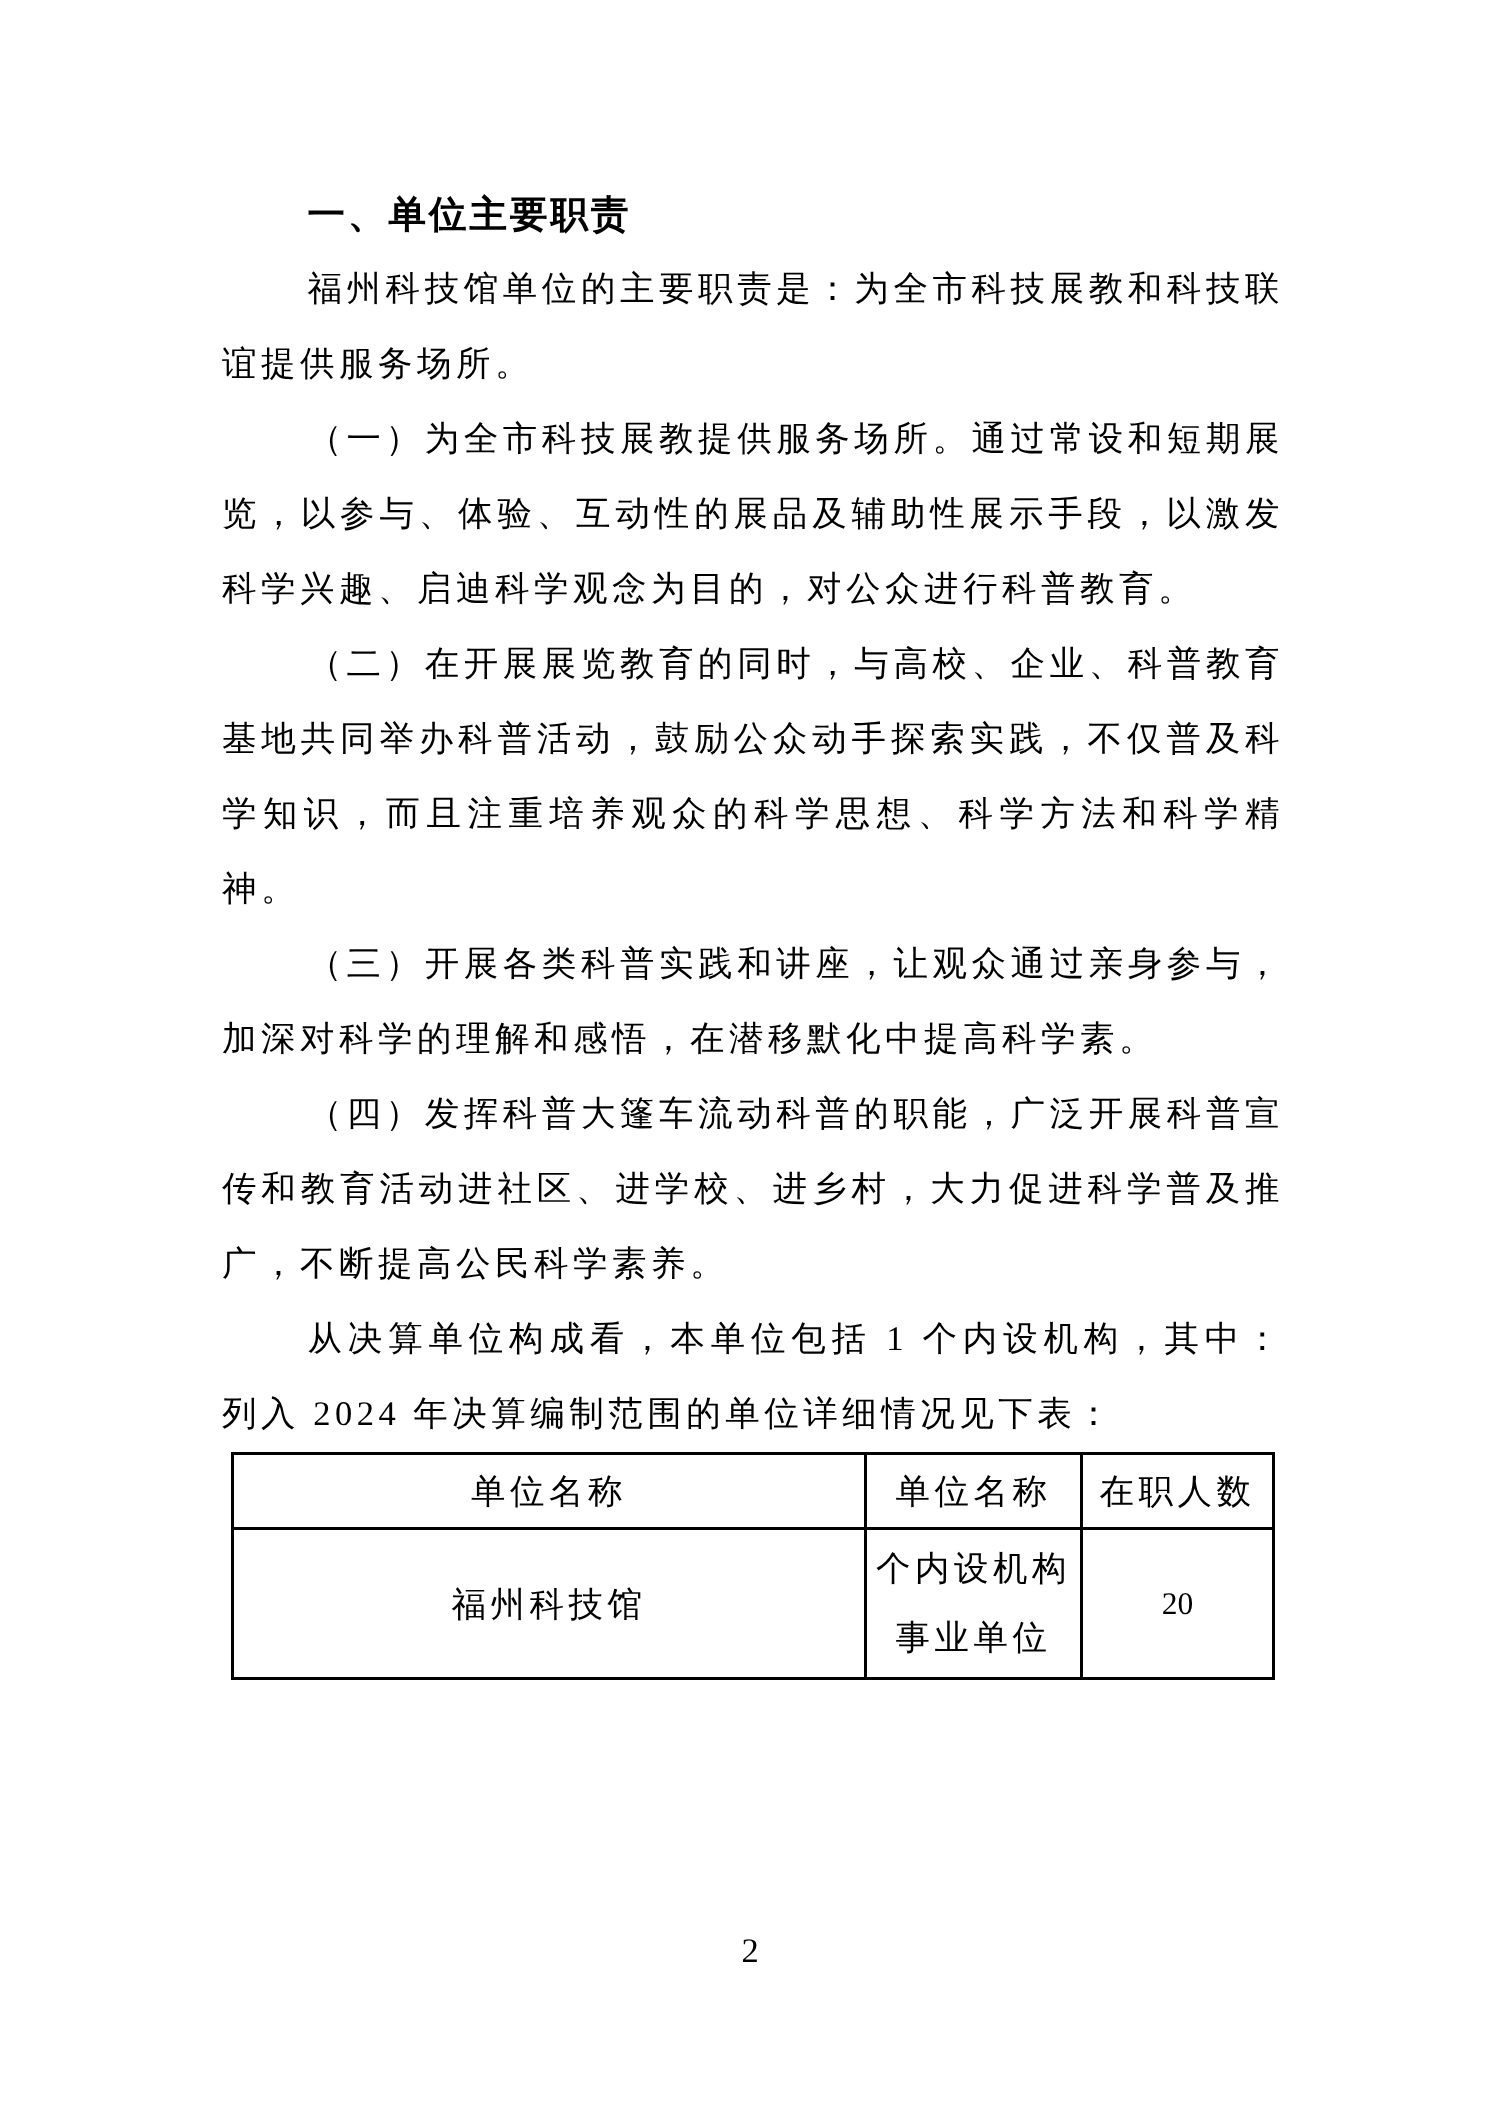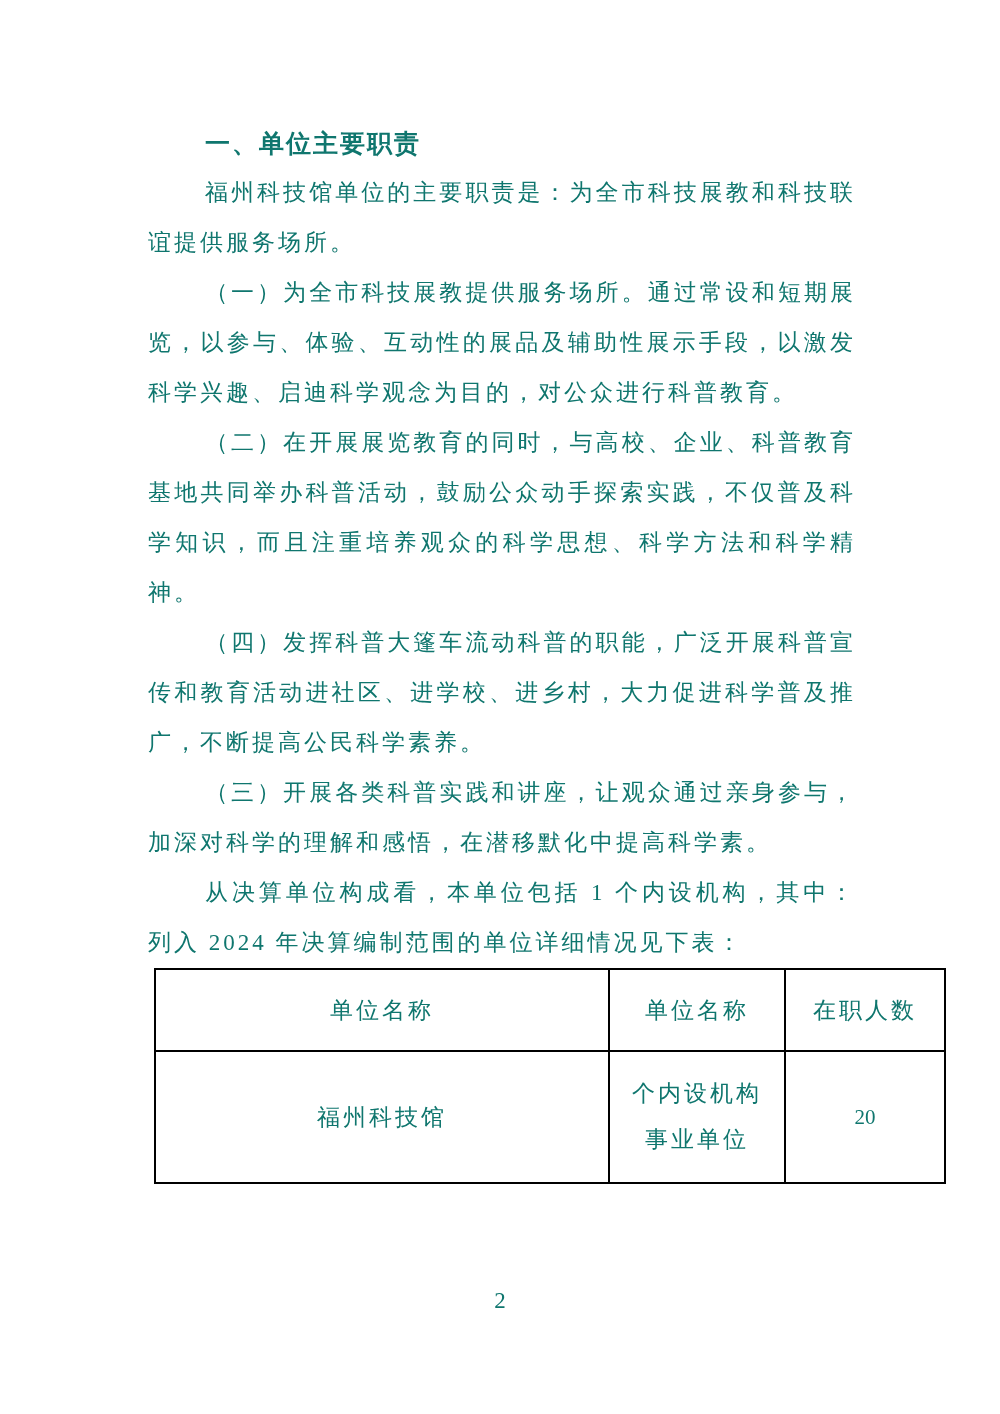--- a/index.html
+++ b/index.html
@@ -1,21 +1,21 @@
 <!DOCTYPE html>
 <html><head>
 <meta charset="utf-8">
 <style>
   html,body { margin:0; padding:0; background:#ffffff; }
   .page {
     position:relative;
     width:1000px;
     height:1414px;
     background:#ffffff;
-    color:#0f766e;
+    color:#000000;
     overflow:hidden;
   }
   .content {
     position:absolute;
     left:148px;
     top:118px;
     width:708px;
   }
   .sec-heading {
     font-family:"Liberation Sans","DejaVu Sans",sans-serif;
@@ -41,21 +41,21 @@
     width:688px;
     margin:0 0 0 6px;
     font-family:"Liberation Serif","DejaVu Serif",serif;
   }
   table.unit-table th,
   table.unit-table td {
     border:2px solid #000000;
     text-align:center;
     vertical-align:middle;
     font-weight:normal;
-    padding:16px;
+    padding:0;
   }
   table.unit-table th {
     height:48px;
     font-size:23px;
     letter-spacing:3px;
   }
   table.unit-table td {
     height:98px;
     font-size:23px;
     letter-spacing:3px;
@@ -81,22 +81,22 @@
 </head>
 <body>
 
 <div class="page">
   <div class="content">
 
     <h2 class="sec-heading">一、单位主要职责</h2>
     <p class="body-para">福州科技馆单位的主要职责是：为全市科技展教和科技联谊提供服务场所。</p>
     <p class="body-para">（一）为全市科技展教提供服务场所。通过常设和短期展览，以参与、体验、互动性的展品及辅助性展示手段，以激发科学兴趣、启迪科学观念为目的，对公众进行科普教育。</p>
     <p class="body-para">（二）在开展展览教育的同时，与高校、企业、科普教育基地共同举办科普活动，鼓励公众动手探索实践，不仅普及科学知识，而且注重培养观众的科学思想、科学方法和科学精神。</p>
+    <p class="body-para">（三）开展各类科普实践和讲座，让观众通过亲身参与，加深对科学的理解和感悟，在潜移默化中提高科学素。</p>
     <p class="body-para">（四）发挥科普大篷车流动科普的职能，广泛开展科普宣传和教育活动进社区、进学校、进乡村，大力促进科学普及推广，不断提高公民科学素养。</p>
-    <p class="body-para">（三）开展各类科普实践和讲座，让观众通过亲身参与，加深对科学的理解和感悟，在潜移默化中提高科学素。</p>
 
     <p class="body-para">从决算单位构成看，本单位包括 1 个内设机构，其中：列入 2024 年决算编制范围的单位详细情况见下表：</p>
 
     <table class="unit-table">
       <tbody>
           <tr>
         <th class="col-name">单位名称</th>
         <th class="col-type">单位名称</th>
         <th class="col-staff">在职人数</th>
       </tr>

